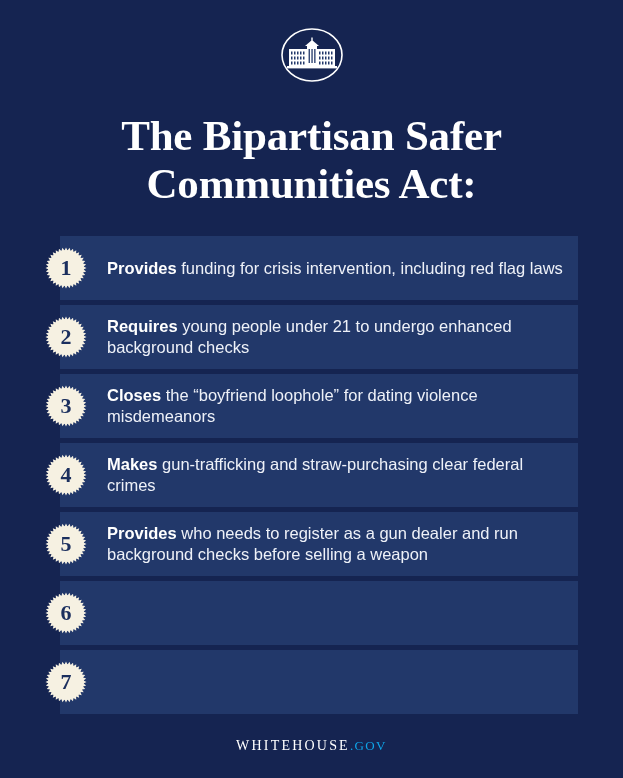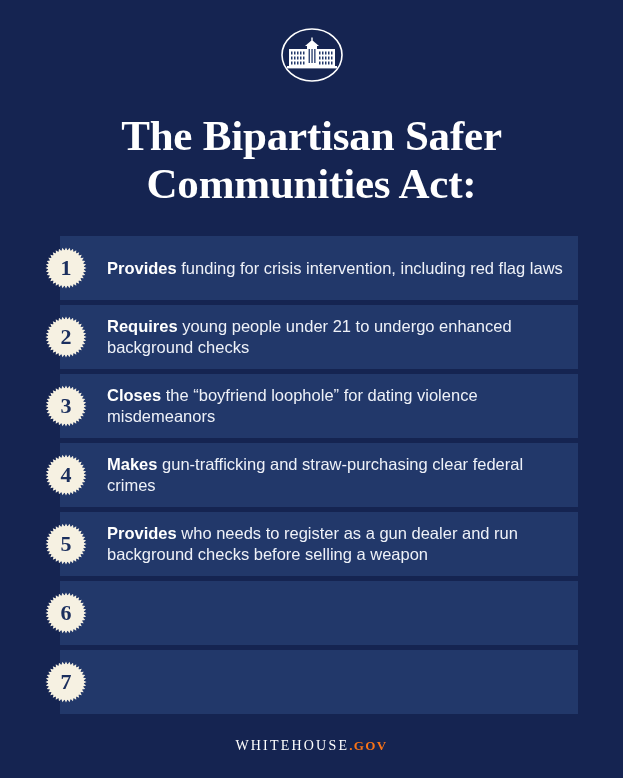--- a/index.html
+++ b/index.html
@@ -114,24 +114,24 @@
     text-align: center;
     font-family: "Liberation Serif", "DejaVu Serif", serif;
     color: #ffffff;
   }
   .footer .fh {
     font-weight: normal;
     font-size: 14px;
     letter-spacing: 2.2px;
   }
   .footer .fg {
-    font-weight: bold;
+    font-weight: normal;
     font-size: 13px;
     letter-spacing: 1.4px;
-    color: #f97316;
+    color: #0ea5e9;
     text-align: center;
   }
 </style>
 </head>
 <body>
 
 <div class="poster">
 
   <div class="logo-wrap">
     <svg viewBox="0 0 84 62" width="84" height="62" aria-hidden="true">

